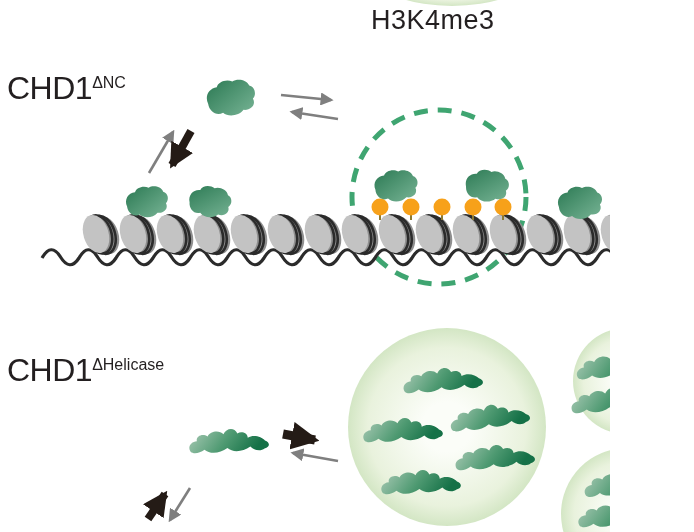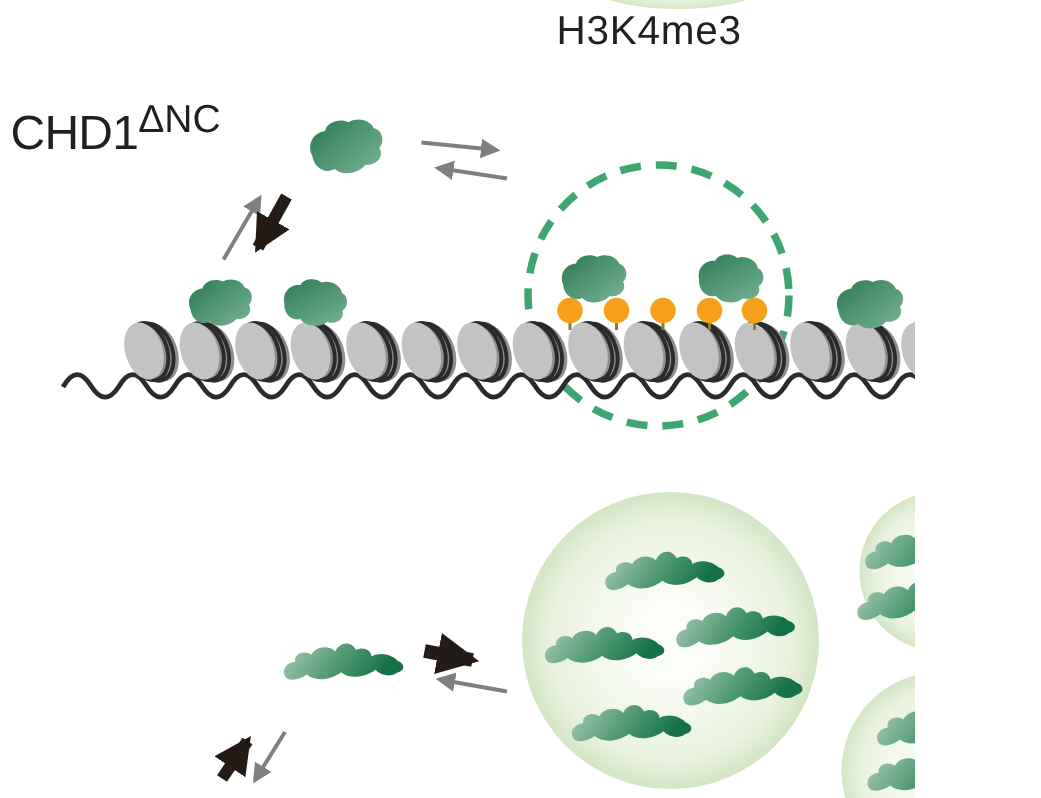--- a/index.html
+++ b/index.html
@@ -9,21 +9,21 @@
   }
   .stage svg{position:absolute;left:0;top:0;}
   .h3-label{
     position:absolute;left:371px;top:5px;font-size:27px;color:var(--text,#231f20);
     letter-spacing:0.5px;white-space:nowrap;
   }
   .panel-label{
     position:absolute;font-size:32px;color:var(--text,#231f20);
     letter-spacing:-0.5px;white-space:nowrap;
   }
-  .panel-label sup{font-size:26px;vertical-align:baseline;position:relative;top:-11px;letter-spacing:0;}
+  .panel-label sup{font-size:16px;vertical-align:baseline;position:relative;top:-11px;letter-spacing:0;}
   #label-top{left:7px;top:70px;}
   #label-bottom{left:7px;top:352px;}
   .nuc-main{fill:var(--nucleosome-gray,#c3c3c3);}
   .nuc-shadow{fill:var(--nucleosome-shadow,#8f8f8f);}
   .nuc-wrap{stroke:var(--dna-black,#2b2b2b);stroke-width:2.6;fill:none;}
   .arr{fill:none;stroke-linecap:butt;}
   .thin{stroke:var(--arrow-gray,#7f7f7f);stroke-width:2.6;}
   .thick{stroke:var(--arrow-black,#241b16);stroke-width:8;}
   .thick9{stroke-width:9;}
   .fillGray{fill:var(--arrow-gray,#7f7f7f);}
@@ -167,14 +167,17 @@
       <path class="arr thin" marker-end="url(#mGray)" d="M190 488 L170 520"></path>
     </g>
   </svg>
 
   <div class="h3-label">H3K4me3</div>
 
   <div class="panel-label" id="label-top">
     <span>CHD1</span><sup>ΔNC</sup>
   </div>
 
+  <div class="panel-label" id="label-bottom">
+    <span>CHD1</span><sup>ΔHelicase</sup>
+  </div>
 
 </div>
 
 </body></html>

